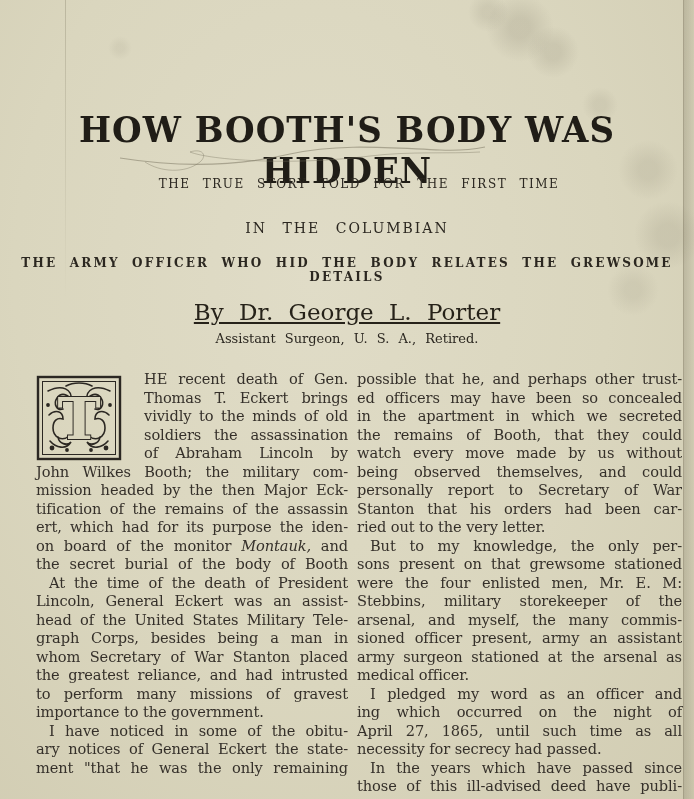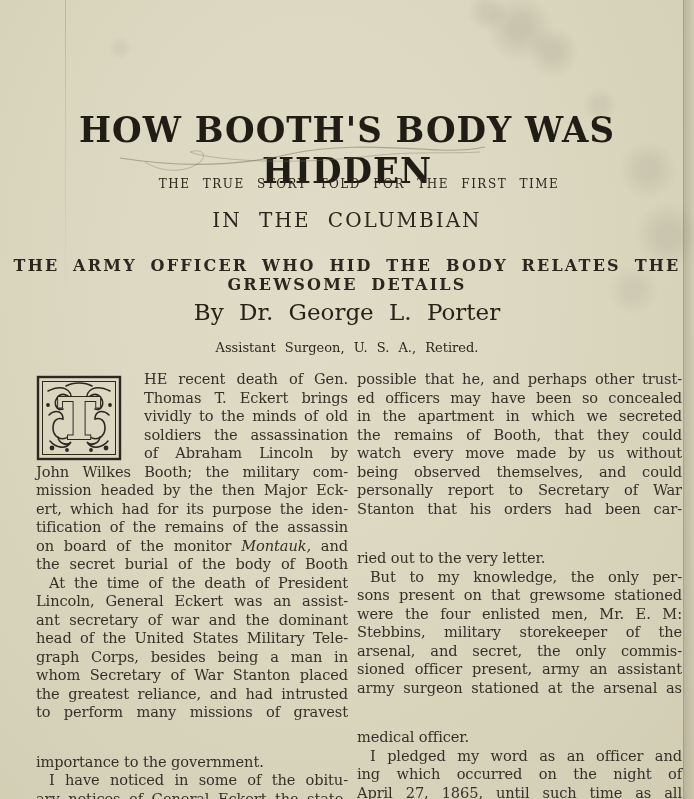--- a/index.html
+++ b/index.html
@@ -29,37 +29,37 @@
     background:linear-gradient(to right, rgba(120,114,92,.28), rgba(150,144,120,.10));
     border-left:1px solid rgba(120,114,92,.45);pointer-events:none;}
   .crease-left{position:absolute;left:65px;top:0;width:1px;height:300px;
     background:linear-gradient(rgba(150,145,122,.45), rgba(150,145,122,0));pointer-events:none;}
 
   .hdr{position:absolute;left:0;width:100%;text-align:center;}
   .title{top:110px;font-size:34px;line-height:40px;letter-spacing:1px;
     color:var(--title-ink,#201d17);font-weight:bold;
     transform:scaleY(1.04);}
   .sub1{top:177px;font-size:12px;letter-spacing:1.5px;word-spacing:7px;color:#2b2720;margin-left:12px;}
-  .sub2{top:208px;font-size:20px;letter-spacing:2px;word-spacing:9px;color:#2b2720;}
-  .kicker{top:256px;font-size:16px;font-weight:bold;letter-spacing:2.2px;word-spacing:6px;color:#2b2720;}
-  .byline{top:299px;font-size:23px;word-spacing:8px;color:#262219;}
-  .affil{top:340px;font-size:13px;word-spacing:5px;color:#2b2720;}
+  .sub2{top:220px;font-size:14px;letter-spacing:2px;word-spacing:9px;color:#2b2720;}
+  .kicker{top:256px;font-size:12px;font-weight:bold;letter-spacing:2.2px;word-spacing:6px;color:#2b2720;}
+  .byline{top:299px;font-size:23px;word-spacing:8px;color:#262219;text-decoration:underline;}
+  .affil{top:331px;font-size:13px;word-spacing:5px;color:#2b2720;}
 
   .pencil{position:absolute;left:90px;top:132px;pointer-events:none;}
 
   .col{position:absolute;top:370px;}
   .col-left{left:36px;width:312px;}
   .col-right{left:357px;width:325px;}
   .ln{
     height:18.5px;line-height:18.5px;
     font-size:14.6px;letter-spacing:-0.1px;
     text-align:justify;text-align-last:justify;
     color:#35302a;
   }
-  .ln.end{text-align-last:left;margin-top:31px;}
+  .ln.end{text-align-last:left;}
   .ln.pad{padding-left:108px;}
   .ln.ind{text-indent:13px;}
   .dropcap{position:absolute;left:0;top:5px;width:86px;height:86px;}
   .dropcap svg{display:block;}
 </style>
 </head>
 <body>
 
 <div class="page">
 
@@ -106,27 +106,26 @@
       </svg>
     </div>
     <div class="lines">
         <div class="ln pad">HE recent death of Gen.</div>
         <div class="ln pad">Thomas T. Eckert brings</div>
         <div class="ln pad">vividly to the minds of old</div>
         <div class="ln pad">soldiers the assassination</div>
         <div class="ln pad">of Abraham Lincoln by</div>
         <div class="ln">John Wilkes Booth; the military com-</div>
         <div class="ln">mission headed by the then Major Eck-</div>
+        <div class="ln">tification of the remains of the assassin</div>
         <div class="ln">ert, which had for its purpose the iden-</div>
-        <div class="ln">tification of the remains of the assassin</div>
         <div class="ln">on board of the monitor <i>Montauk,</i> and</div>
         <div class="ln">the secret burial of the body of Booth</div>
         <div class="ln ind">At the time of the death of President</div>
         <div class="ln">Lincoln, General Eckert was an assist-</div>
-        <div class="ln">ant secretary of war and the dominant</div>
         <div class="ln">head of the United States Military Tele-</div>
         <div class="ln">graph Corps, besides being a man in</div>
         <div class="ln">whom Secretary of War Stanton placed</div>
         <div class="ln">the greatest reliance, and had intrusted</div>
         <div class="ln">to perform many missions of gravest</div>
         <div class="ln end">importance to the government.</div>
         <div class="ln ind">I have noticed in some of the obitu-</div>
         <div class="ln">ary notices of General Eckert the state-</div>
         <div class="ln">ment "that he was the only remaining</div>
       </div>
@@ -140,21 +139,21 @@
         <div class="ln">the remains of Booth, that they could</div>
         <div class="ln">watch every move made by us without</div>
         <div class="ln">being observed themselves, and could</div>
         <div class="ln">personally report to Secretary of War</div>
         <div class="ln">Stanton that his orders had been car-</div>
         <div class="ln end">ried out to the very letter.</div>
         <div class="ln ind">But to my knowledge, the only per-</div>
         <div class="ln">sons present on that grewsome stationed</div>
         <div class="ln">were the four enlisted men, Mr. E. M:</div>
         <div class="ln">Stebbins, military storekeeper of the</div>
-        <div class="ln">arsenal, and secret, the only commis-</div>
+        <div class="ln">arsenal, and myself, the many commis-</div>
         <div class="ln">sioned officer present, army an assistant</div>
         <div class="ln">army surgeon stationed at the arsenal as</div>
         <div class="ln end">medical officer.</div>
         <div class="ln ind">I pledged my word as an officer and</div>
         <div class="ln">ing which occurred on the night of</div>
         <div class="ln">April 27, 1865, until such time as all</div>
         <div class="ln end">necessity for secrecy had passed.</div>
         <div class="ln ind">In the years which have passed since</div>
         <div class="ln">those of this ill-advised deed have publi-</div>
       </div>

